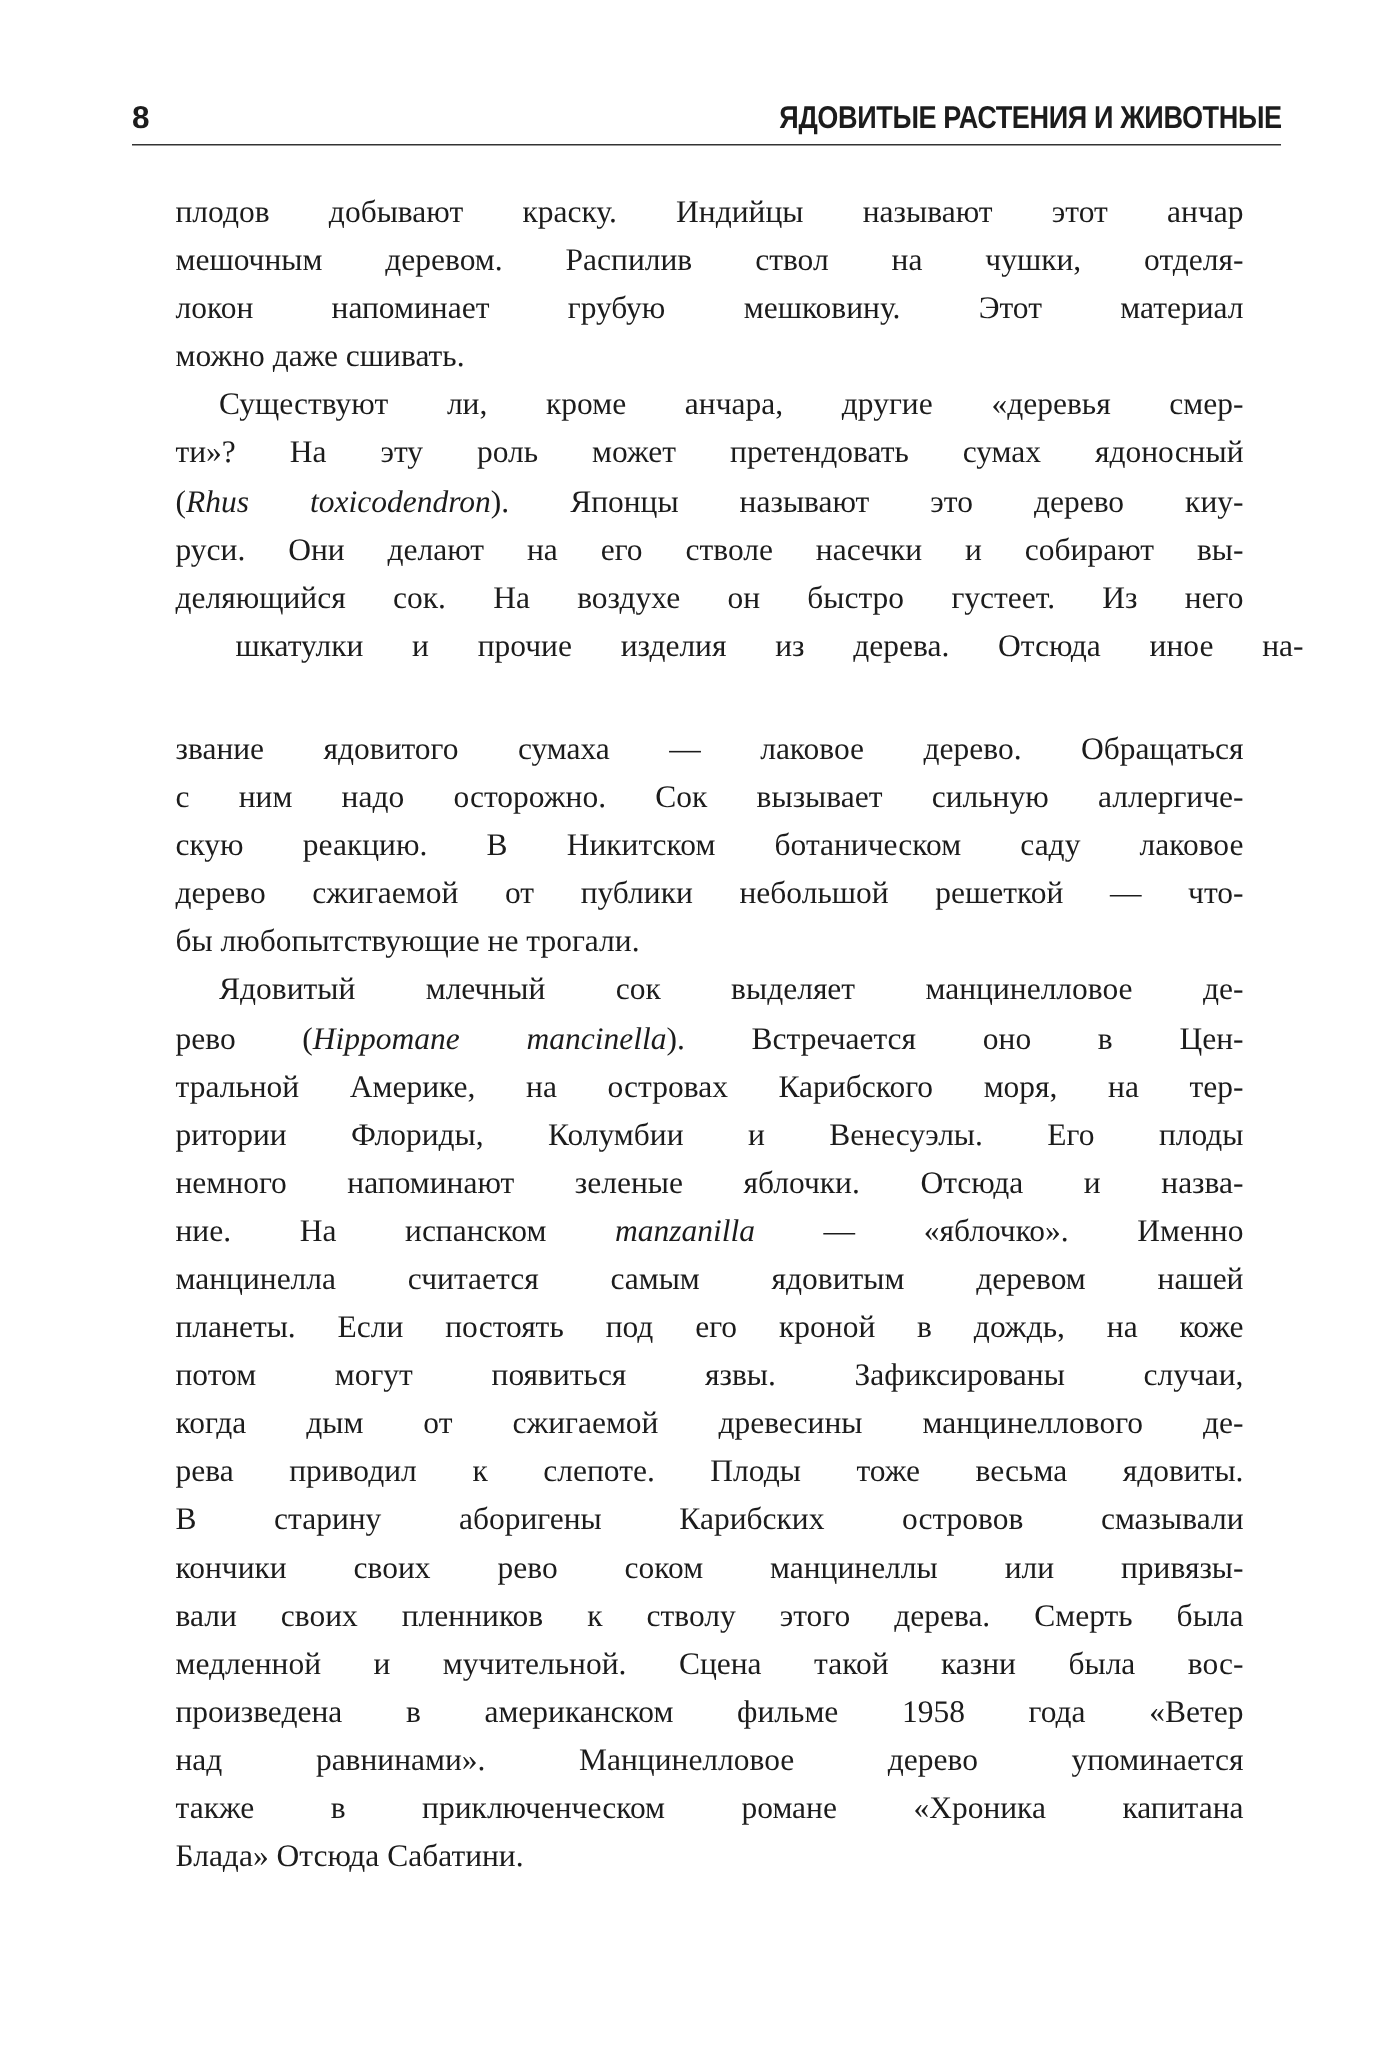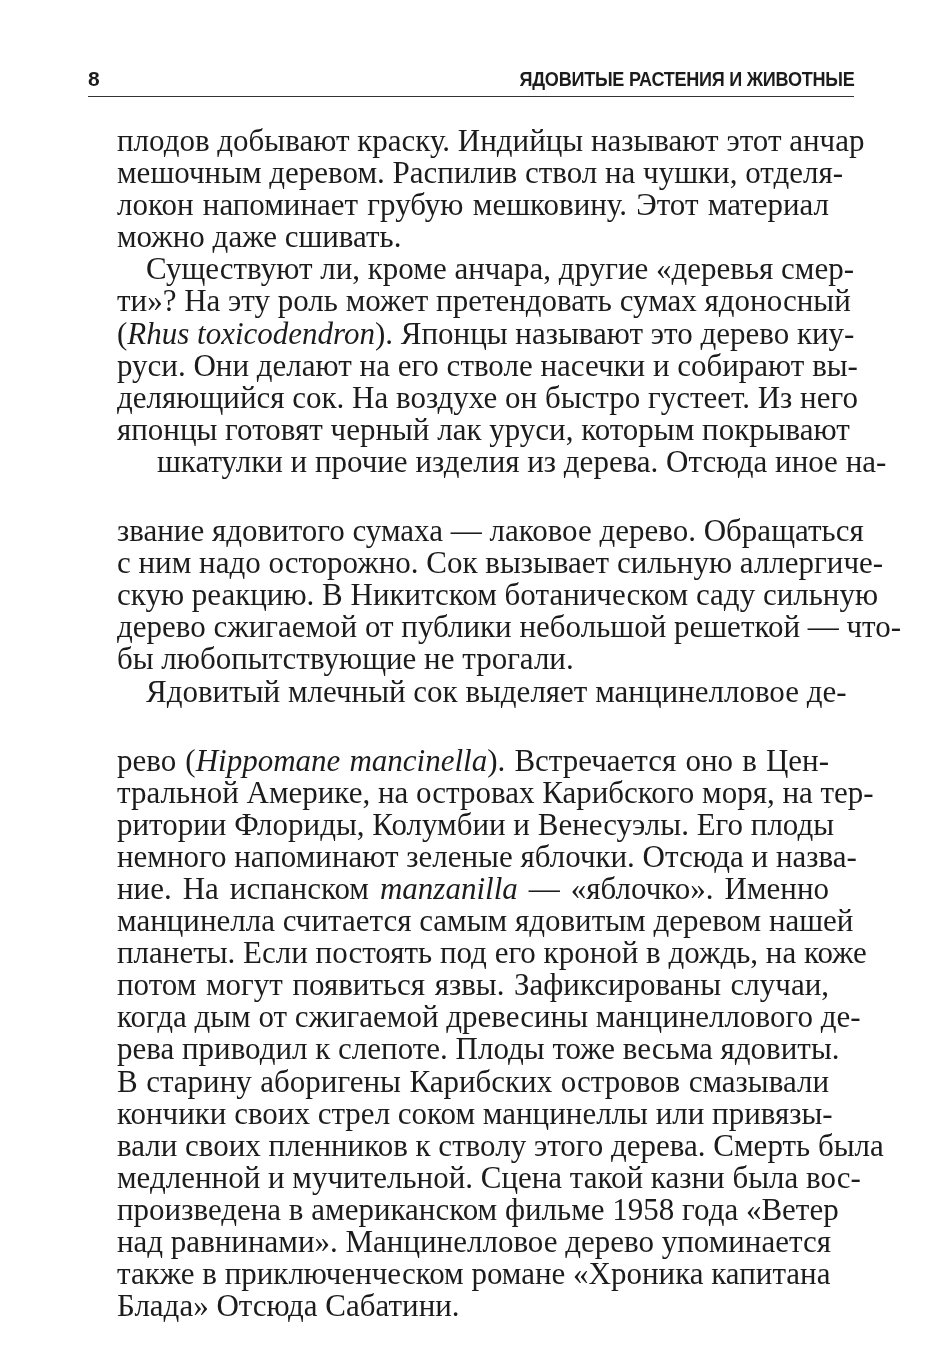--- a/index.html
+++ b/index.html
@@ -52,21 +52,21 @@
     width: 766px;
     height: 0;
     border-top: 1.5px solid #333;
   }
   .body-text {
     position: absolute;
     left: 117px;
     top: 125px;
     width: 712px;
     font-family: "Liberation Serif", "DejaVu Serif", serif;
-    font-size: 31px;
+    font-size: 21px;
     line-height: 32.1px;
   }
   .line {
     display: block;
     white-space: nowrap;
     height: 32.1px;
     text-align: justify;
     text-align-last: justify;
     transform-origin: left center;
   }
@@ -95,42 +95,41 @@
         <span class="line" style="width: 712px; box-sizing: border-box;">мешочным деревом. Распилив ствол на чушки, отделя-</span>
         <span class="line" style="width: 712px; box-sizing: border-box;">локон напоминает грубую мешковину. Этот материал</span>
         <span class="line last">можно даже сшивать.</span>
       </div>
       <div>
         <span class="line indent" style="width: 712px; box-sizing: border-box;">Существуют ли, кроме анчара, другие «деревья смер-</span>
         <span class="line" style="width: 712px; box-sizing: border-box;">ти»? На эту роль может претендовать сумах ядоносный</span>
         <span class="line" style="width: 712px; box-sizing: border-box;"><span>(</span><i>Rhus toxicodendron</i><span>). Японцы называют это дерево киу-</span></span>
         <span class="line" style="width: 712px; box-sizing: border-box;">руси. Они делают на его стволе насечки и собирают вы-</span>
         <span class="line" style="width: 712px; box-sizing: border-box;">деляющийся сок. На воздухе он быстро густеет. Из него</span>
-        <span class="line" style="width: 712px; box-sizing: border-box;">японцы готовят черный лак уруси, которым покрывают</span>
         <span class="line" style="width: 712px; box-sizing: border-box; margin-left: 40px;">шкатулки и прочие изделия из дерева. Отсюда иное на-</span>
         <span class="line" style="width: 712px; box-sizing: border-box; margin-top: 37px;">звание ядовитого сумаха — лаковое дерево. Обращаться</span>
         <span class="line" style="width: 712px; box-sizing: border-box;">с ним надо осторожно. Сок вызывает сильную аллергиче-</span>
-        <span class="line" style="width: 712px; box-sizing: border-box;">скую реакцию. В Никитском ботаническом саду сильную</span>
+        <span class="line" style="width: 712px; box-sizing: border-box;">скую реакцию. В Никитском ботаническом саду лаковое</span>
         <span class="line" style="width: 712px; box-sizing: border-box;">дерево сжигаемой от публики небольшой решеткой — что-</span>
         <span class="line last">бы любопытствующие не трогали.</span>
       </div>
       <div>
         <span class="line indent" style="width: 712px; box-sizing: border-box;">Ядовитый млечный сок выделяет манцинелловое де-</span>
-        <span class="line" style="width: 712px; box-sizing: border-box; margin-top: 37px;"><span>рево (</span><i>Hippomane mancinella</i><span>). Встречается оно в Цен-</span></span>
+        <span class="line" style="width: 712px; box-sizing: border-box;"><span>рево (</span><i>Hippomane mancinella</i><span>). Встречается оно в Цен-</span></span>
         <span class="line" style="width: 712px; box-sizing: border-box;">тральной Америке, на островах Карибского моря, на тер-</span>
         <span class="line" style="width: 712px; box-sizing: border-box;">ритории Флориды, Колумбии и Венесуэлы. Его плоды</span>
         <span class="line" style="width: 712px; box-sizing: border-box;">немного напоминают зеленые яблочки. Отсюда и назва-</span>
         <span class="line" style="width: 712px; box-sizing: border-box;"><span>ние. На испанском </span><i>manzanilla</i><span> — «яблочко». Именно</span></span>
         <span class="line" style="width: 712px; box-sizing: border-box;">манцинелла считается самым ядовитым деревом нашей</span>
         <span class="line" style="width: 712px; box-sizing: border-box;">планеты. Если постоять под его кроной в дождь, на коже</span>
         <span class="line" style="width: 712px; box-sizing: border-box;">потом могут появиться язвы. Зафиксированы случаи,</span>
         <span class="line" style="width: 712px; box-sizing: border-box;">когда дым от сжигаемой древесины манцинеллового де-</span>
         <span class="line" style="width: 712px; box-sizing: border-box;">рева приводил к слепоте. Плоды тоже весьма ядовиты.</span>
         <span class="line" style="width: 712px; box-sizing: border-box;">В старину аборигены Карибских островов смазывали</span>
-        <span class="line" style="width: 712px; box-sizing: border-box;">кончики своих стрел соком манцинеллы или привязы-</span>
+        <span class="line" style="width: 712px; box-sizing: border-box;">кончики своих рево соком манцинеллы или привязы-</span>
         <span class="line" style="width: 712px; box-sizing: border-box;">вали своих пленников к стволу этого дерева. Смерть была</span>
         <span class="line" style="width: 712px; box-sizing: border-box;">медленной и мучительной. Сцена такой казни была вос-</span>
         <span class="line" style="width: 712px; box-sizing: border-box;">произведена в американском фильме 1958 года «Ветер</span>
         <span class="line" style="width: 712px; box-sizing: border-box;">над равнинами». Манцинелловое дерево упоминается</span>
         <span class="line" style="width: 712px; box-sizing: border-box;">также в приключенческом романе «Хроника капитана</span>
         <span class="line last">Блада» Отсюда Сабатини.</span>
       </div>
     </div>
 </div>
 

